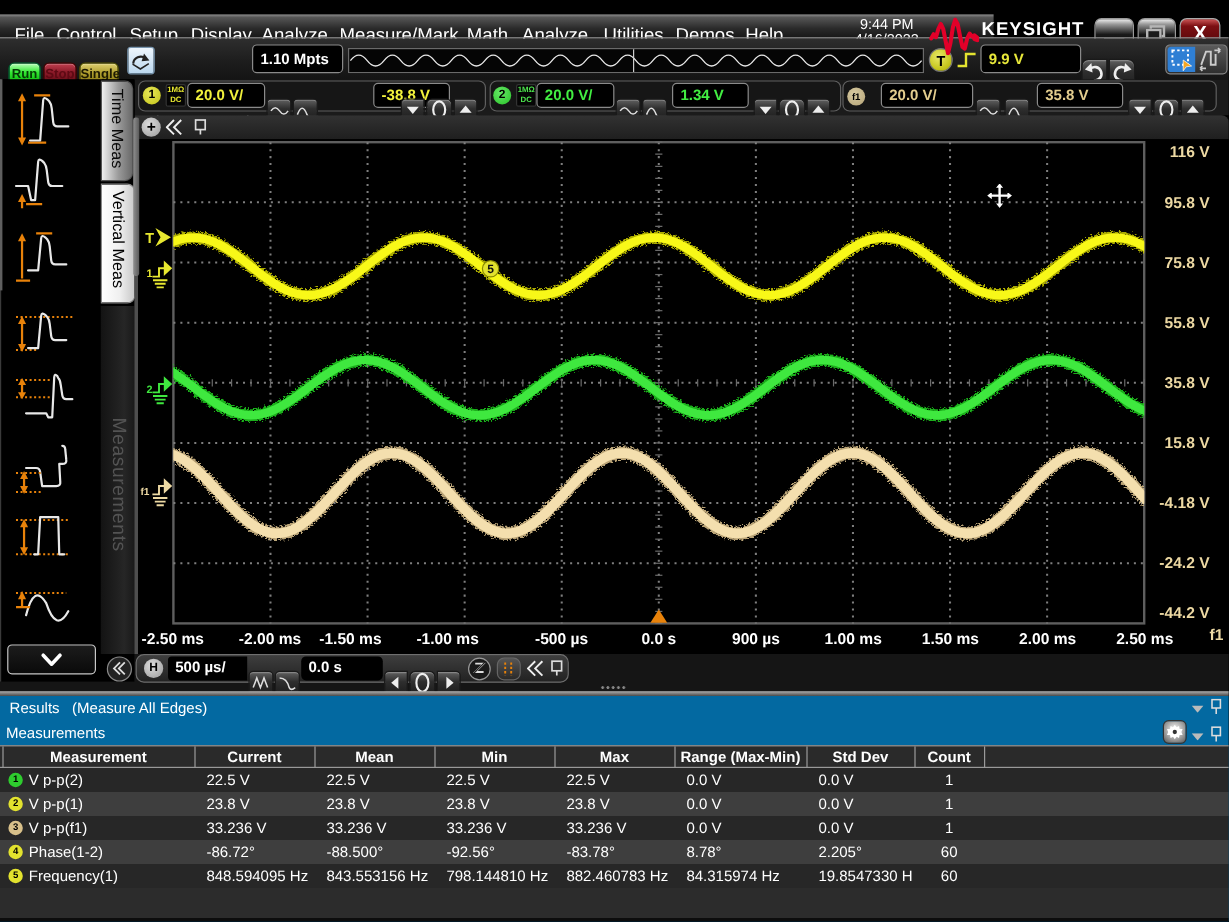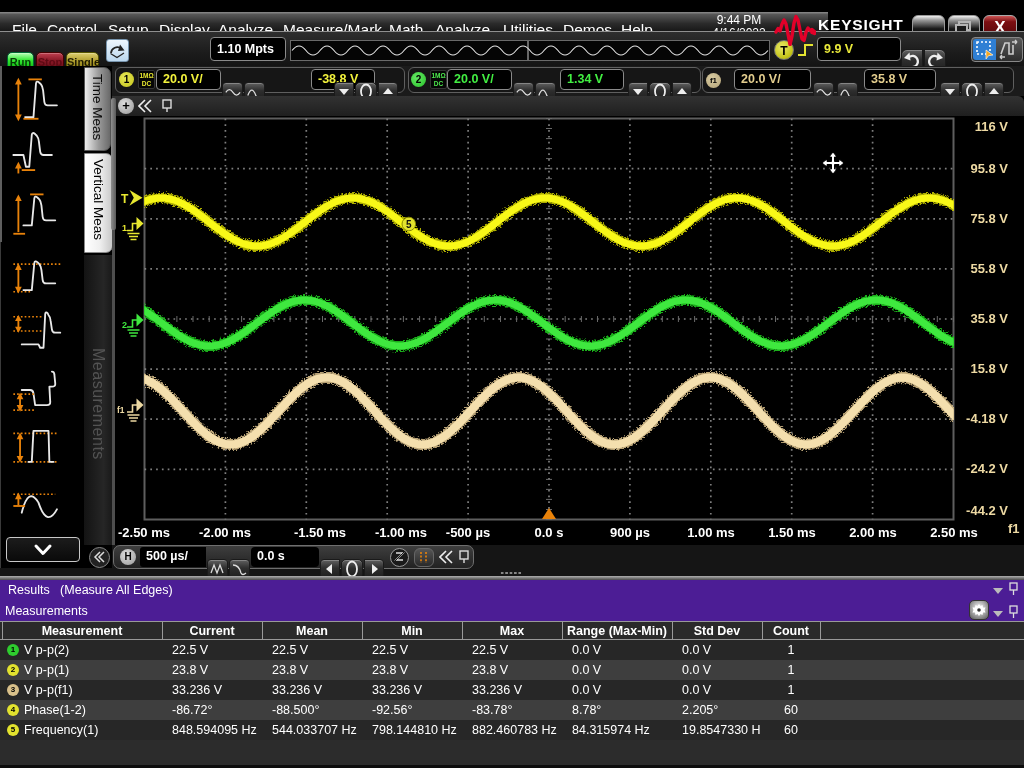--- a/index.html
+++ b/index.html
@@ -394,22 +394,22 @@
 </g>
 <path d="M136.5 398.5 L143.5 405 L136.5 411.5 Z" fill="#edd9a3"></path>
 <text x="117" y="412.5" font-size="8.5" font-weight="bold" fill="#edd9a3" font-family="Liberation Sans">f1</text>
 <g transform="translate(833,163)">
 <path d="M0 -11 L-4 -6 L-1.5 -6 L-1.5 -1.5 L-6 -1.5 L-6 -4 L-11 0 L-6 4 L-6 1.5 L-1.5 1.5 L-1.5 6 L-4 6 L0 11 L4 6 L1.5 6 L1.5 1.5 L6 1.5 L6 4 L11 0 L6 -4 L6 -1.5 L1.5 -1.5 L1.5 -6 L4 -6 Z" fill="#fff" stroke="#000" stroke-width="1"></path>
 </g>
 </svg>
 </div>
 <div class="abs" style="left:104px;top:525px;width:80px;text-align:center;color:#fff;font-size:13px;font-weight:bold;">-2.50 ms</div>
 <div class="abs" style="left:185px;top:525px;width:80px;text-align:center;color:#fff;font-size:13px;font-weight:bold;">-2.00 ms</div>
-<div class="abs" style="left:266px;top:525px;width:80px;text-align:right;color:#fff;font-size:13px;font-weight:bold;">-1.50 ms</div>
-<div class="abs" style="left:347px;top:525px;width:80px;text-align:right;color:#fff;font-size:13px;font-weight:bold;">-1.00 ms</div>
+<div class="abs" style="left:266px;top:525px;width:80px;text-align:left;color:#fff;font-size:13px;font-weight:bold;">-1.50 ms</div>
+<div class="abs" style="left:347px;top:525px;width:80px;text-align:left;color:#fff;font-size:13px;font-weight:bold;">-1.00 ms</div>
 <div class="abs" style="left:428px;top:525px;width:80px;text-align:center;color:#fff;font-size:13px;font-weight:bold;">-500 µs</div>
 <div class="abs" style="left:509px;top:525px;width:80px;text-align:center;color:#fff;font-size:13px;font-weight:bold;">0.0 s</div>
 <div class="abs" style="left:590px;top:525px;width:80px;text-align:center;color:#fff;font-size:13px;font-weight:bold;">900 µs</div>
 <div class="abs" style="left:671px;top:525px;width:80px;text-align:center;color:#fff;font-size:13px;font-weight:bold;">1.00 ms</div>
 <div class="abs" style="left:752px;top:525px;width:80px;text-align:center;color:#fff;font-size:13px;font-weight:bold;">1.50 ms</div>
 <div class="abs" style="left:833px;top:525px;width:80px;text-align:center;color:#fff;font-size:13px;font-weight:bold;">2.00 ms</div>
 <div class="abs" style="left:914px;top:525px;width:80px;text-align:center;color:#fff;font-size:13px;font-weight:bold;">2.50 ms</div>
 <div class="abs" style="left:938px;top:119px;width:70px;text-align:right;color:#edd9a3;font-size:13px;font-weight:bold;">116 V</div>
 <div class="abs" style="left:938px;top:161px;width:70px;text-align:right;color:#edd9a3;font-size:13px;font-weight:bold;">95.8 V</div>
 <div class="abs" style="left:938px;top:211px;width:70px;text-align:right;color:#edd9a3;font-size:13px;font-weight:bold;">75.8 V</div>
@@ -458,21 +458,21 @@
         <line x1="6" y1="9" x2="6" y2="13" stroke="#ddd" stroke-width="1.4"></line>
       </svg>
 </div>
 <div class="abs" style="left:500px;top:26px;width:22px;height:4px;background-image:radial-gradient(circle 1.2px, #888 1px, transparent 1.4px);background-size:4.4px 4px;"></div>
 </div>
 <div class="circ" style="left:89px;top:547px;width:21px;height:21px;background:#222;border:1.5px solid #888;z-index:5;"><svg width="18" height="18" viewBox="0 0 18 18">
       <path d="M9 4 L4 9 L9 14 M13 4 L8 9 L13 14" stroke="#ddd" stroke-width="1.5" fill="none"></path>
     </svg></div>
 <div class="abs" style="left:0;top:576px;width:1024px;height:4px;background:linear-gradient(#b0b0b0,#4a4a4a);"></div>
 
-<div class="abs" style="left:0;top:580px;width:1024px;height:188px;background:#4c1d95;color:#fff;">
+<div class="abs" style="left:0;top:580px;width:1024px;height:188px;background:#0369a1;color:#fff;">
 <div class="abs" style="left:8px;top:3px;font-size:12.5px;">Results&nbsp;&nbsp;&nbsp;(Measure All Edges)</div>
 <div class="abs" style="left:993px;top:8px;">
       <svg style="display:block" width="10" height="6" viewBox="0 0 10 6">
         <path d="M0 0 L10 0 L5 6 Z" fill="#bbb"></path>
       </svg>
     </div>
 <div class="abs" style="left:1008px;top:2px;">
       <svg style="display:block" width="11" height="14" viewBox="0 0 11 14">
         <rect x="2" y="1" width="7" height="7" fill="none" stroke="#ddd" stroke-width="1.3"></rect>
         <line x1="5.5" y1="8" x2="5.5" y2="13" stroke="#ddd" stroke-width="1.3"></line>
@@ -555,21 +555,21 @@
       <div class="abs" style="left:372px;top:0;line-height:20px;">-92.56°</div>
       <div class="abs" style="left:472px;top:0;line-height:20px;">-83.78°</div>
       <div class="abs" style="left:572px;top:0;line-height:20px;">8.78°</div>
       <div class="abs" style="left:682px;top:0;line-height:20px;">2.205°</div>
       <div class="abs" style="left:762px;top:0;width:58px;text-align:center;line-height:20px;">60</div>
     </div>
     <div class="abs" style="left:0;top:140px;width:1024px;height:20px;background:#272727;color:#fff;font-size:12.5px;">
       <div class="circ" style="left:7px;top:4px;width:12px;height:12px;background:#e2e22e;font-size:8px;line-height:12px;">5</div>
       <div class="abs" style="left:24px;top:0;line-height:20px;">Frequency(1)</div>
       <div class="abs" style="left:172px;top:0;line-height:20px;">848.594095 Hz</div>
-      <div class="abs" style="left:272px;top:0;line-height:20px;">544.033707 Hz</div>
+      <div class="abs" style="left:272px;top:0;line-height:20px;">843.553156 Hz</div>
       <div class="abs" style="left:372px;top:0;line-height:20px;">798.144810 Hz</div>
       <div class="abs" style="left:472px;top:0;line-height:20px;">882.460783 Hz</div>
       <div class="abs" style="left:572px;top:0;line-height:20px;">84.315974 Hz</div>
       <div class="abs" style="left:682px;top:0;line-height:20px;">19.8547330 H</div>
       <div class="abs" style="left:762px;top:0;width:58px;text-align:center;line-height:20px;">60</div>
     </div>
 <div class="abs" style="left:0;top:160px;width:1024px;height:25px;background:#2c2c2c;"></div>
 <div class="abs" style="left:0;top:185px;width:1024px;height:3px;background:#0d0d0d;"></div>
 </div>
 </body></html>

